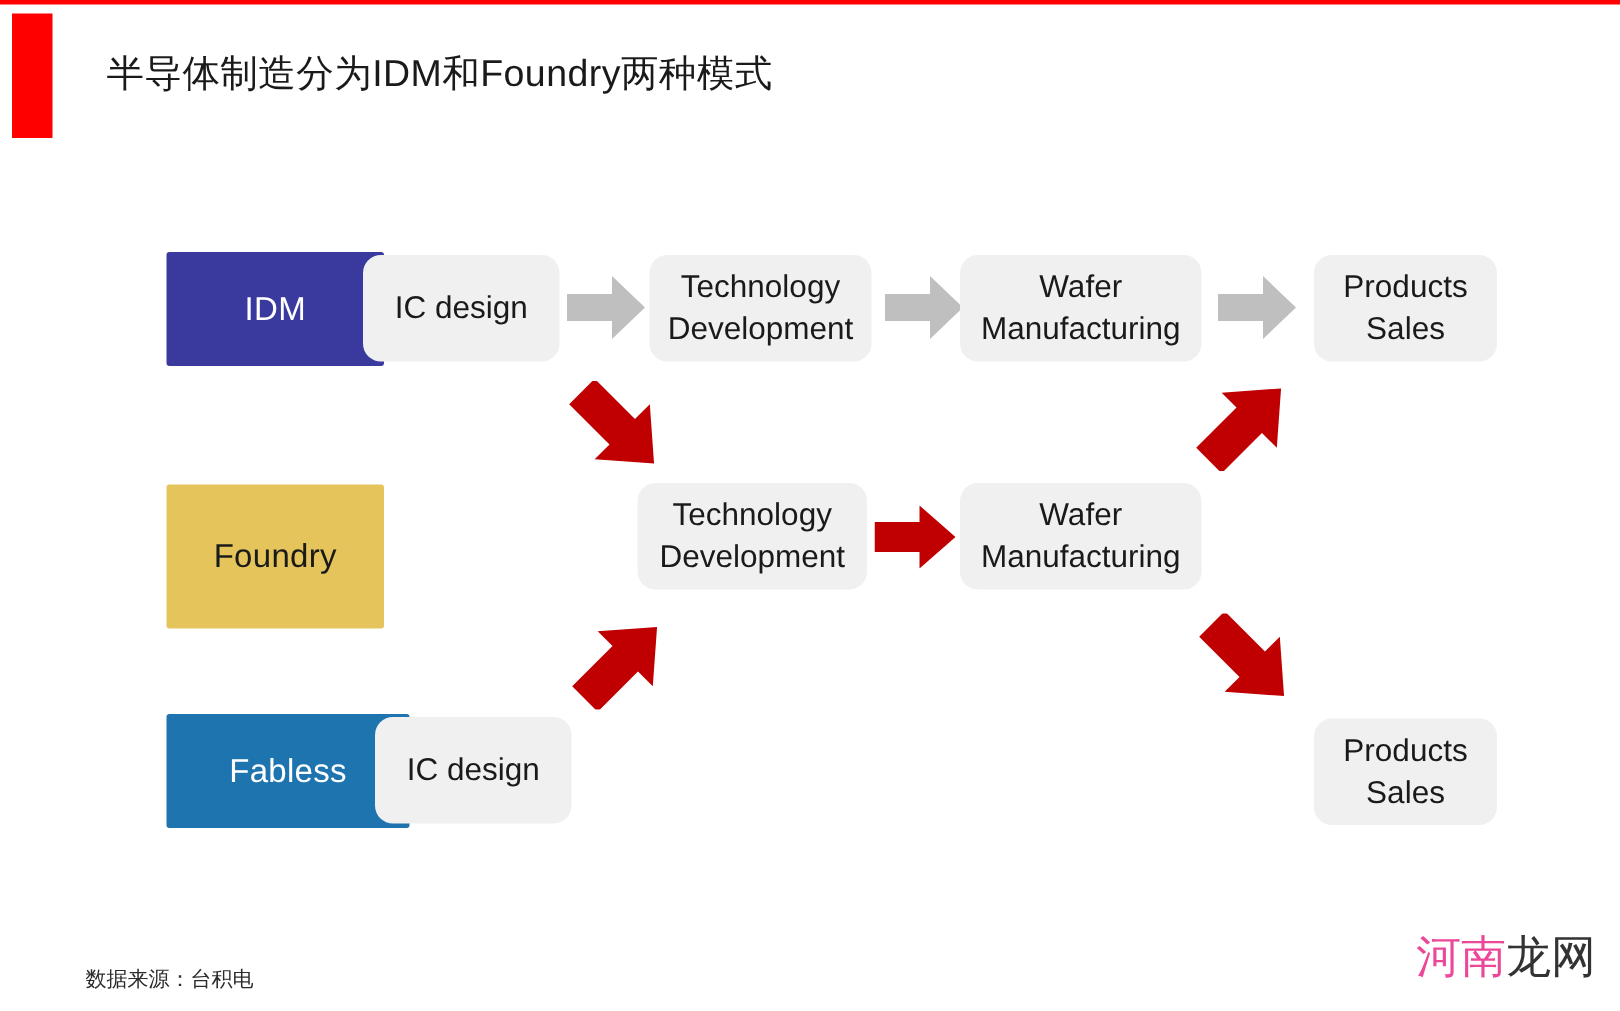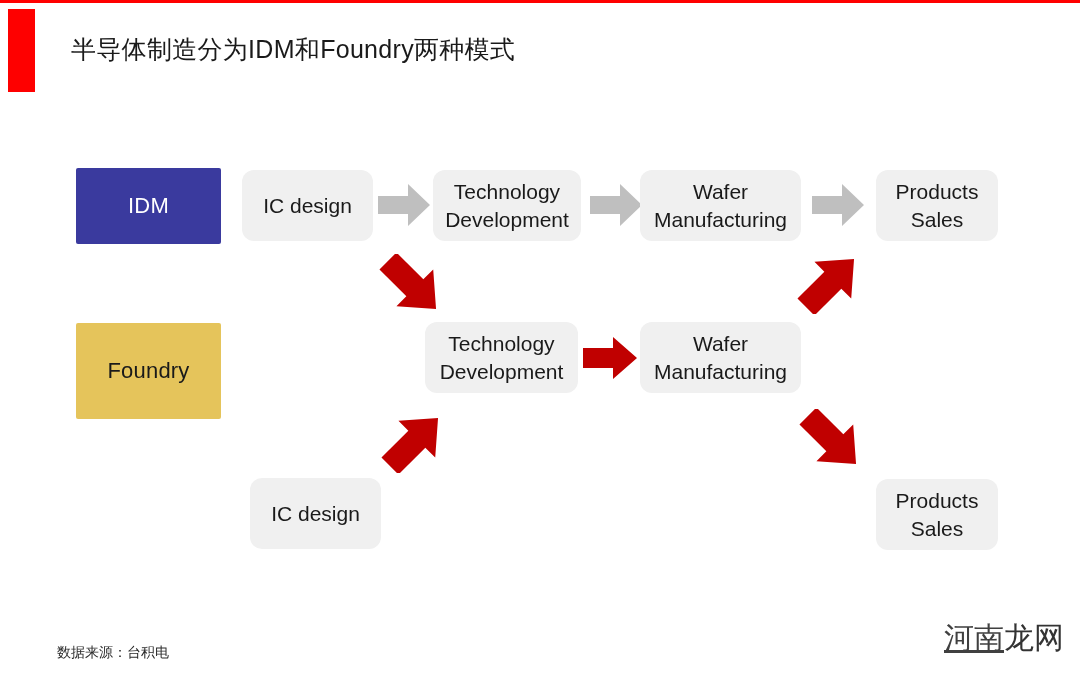--- a/index.html
+++ b/index.html
@@ -45,20 +45,21 @@
 
   
   .cat-box {
     position: absolute;
     display: flex;
     align-items: center;
     justify-content: center;
     border-radius: 2px;
     font-size: 22px;
     letter-spacing: 0.2px;
+    margin-left: 35px;
   }
   .stage-box {
     position: absolute;
     display: flex;
     align-items: center;
     justify-content: center;
     text-align: center;
     background: #f0f0f0;
     border-radius: 12px;
     color: #1a1a1a;
@@ -82,21 +83,21 @@
     white-space: nowrap;
   }
   #watermark {
     position: absolute;
     right: 16px; top: 618px;
     font-size: 30px;
     font-weight: 500;
     letter-spacing: 0px;
     white-space: nowrap;
   }
-  #watermark .wm-a { color: #404040; text-decoration: underline; }
+  #watermark .wm-a { color: #ec4899; }
   #watermark .wm-b { color: #333333; text-align: right; }
 </style>
 </head>
 <body>
 
 <div id="slide">
 
   <div id="top-rule"></div>
   <div id="title-accent"></div>
   <div id="slide-title">半导体制造分为IDM和Foundry两种模式</div>
@@ -197,20 +198,23 @@
   </div>
 
   <div class="arrow" style="left:792px; top:409px;">
     <svg width="80" height="62" viewBox="0 0 80 62" aria-hidden="true">
       <g transform="rotate(45 40 31)">
         <polygon points="6,19 44,19 44,5 74,31 44,57 44,43 6,43" fill="#c00000"></polygon>
       </g>
     </svg>
   </div>
 
+  <div class="cat-box" style="left:76px; top:476px; width:162px; height:76px; background:#1d74ae; color:#ffffff;">
+    <span>Fabless</span>
+  </div>
 
   <div class="stage-box" style="left:250px; top:478px; width:131px; height:71px;">
     <span>IC design</span>
   </div>
 
   <div class="stage-box" style="left:876px; top:479px; width:122px; height:71px;">
     <span>
       <span>Products</span><br>
       <span>Sales</span>
     </span>

